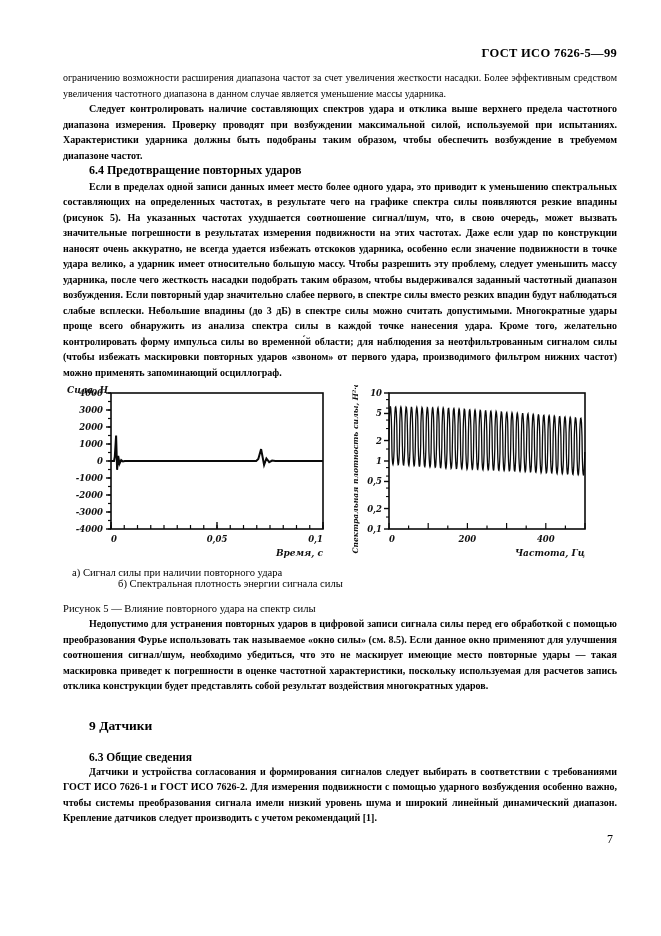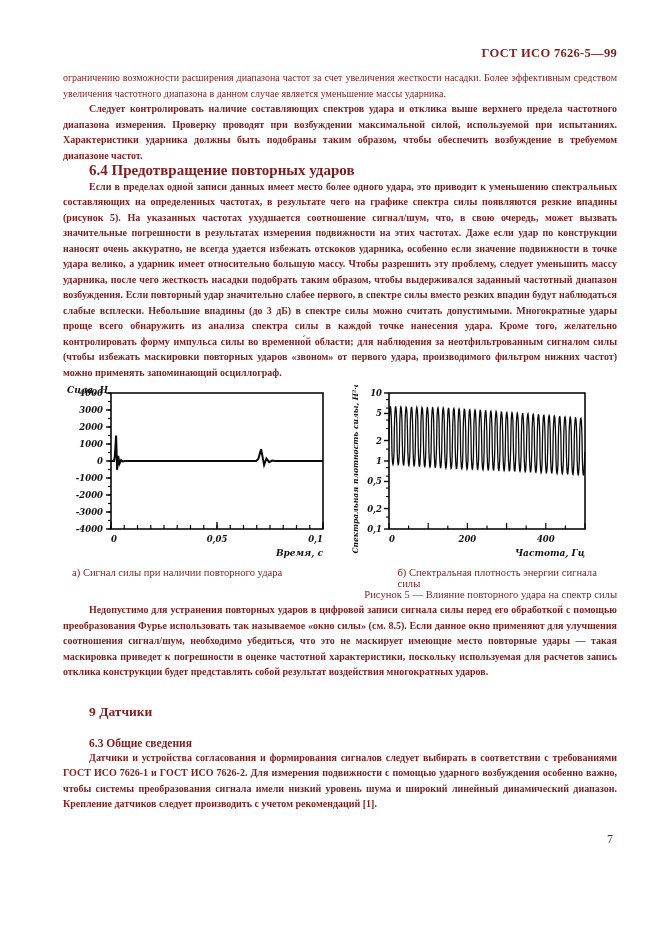--- a/index.html
+++ b/index.html
@@ -1,21 +1,21 @@
 <!DOCTYPE html>
 <html><head>
 <meta charset="utf-8">
 <style>
   html,body{margin:0;padding:0;background:#e8e8e8;}
   .page{
     position:relative;
     width:661px;height:936px;
     background:#ffffff;
     font-family:"Liberation Serif","DejaVu Serif",serif;
-    color:#7f1d1d;
+    color:#000000;
     box-sizing:border-box;
     padding:46px 44px 0 63px;
     overflow:hidden;
   }
   .doc-header{
     text-align:right;
     font-weight:bold;
     font-size:12.5px;
     line-height:14px;
     letter-spacing:0.3px;
@@ -23,42 +23,44 @@
   .body-text{
     font-size:10px;
     line-height:15.5px;
     text-align:justify;
     margin:0;
   }
   .p-first{margin-top:10px;}
   .indent{text-indent:26px;font-weight:bold;}
   .subhead{
     font-weight:bold;
-    font-size:15px;
+    font-size:12px;
     line-height:15.5px;
     text-indent:26px;
     margin:0;
   }
   .figure-row{
     display:flex;
     align-items:flex-start;
     margin-top:5px;
   }
   .chart-a-wrap{width:278px;}
   .chart-b-wrap{margin-left:8px;}
   .captions-row{
     display:flex;
     font-size:10.6px;
     margin-top:4px;
+    flex-direction:column;
   }
   .cap-a{width:286px;padding-left:9px;box-sizing:border-box;}
   .cap-b{padding-left:55px;}
   .figure-caption{
-    text-align:right;
+    text-align:left;
     font-size:10.6px;
+    margin-top:14px;
   }
   .p-after-fig{margin-top:2px;}
   .section-head{
     font-weight:bold;
     font-size:13.5px;
     margin:24px 0 0 0;
     text-indent:26px;
   }
   .subsection-head{
     font-weight:bold;

